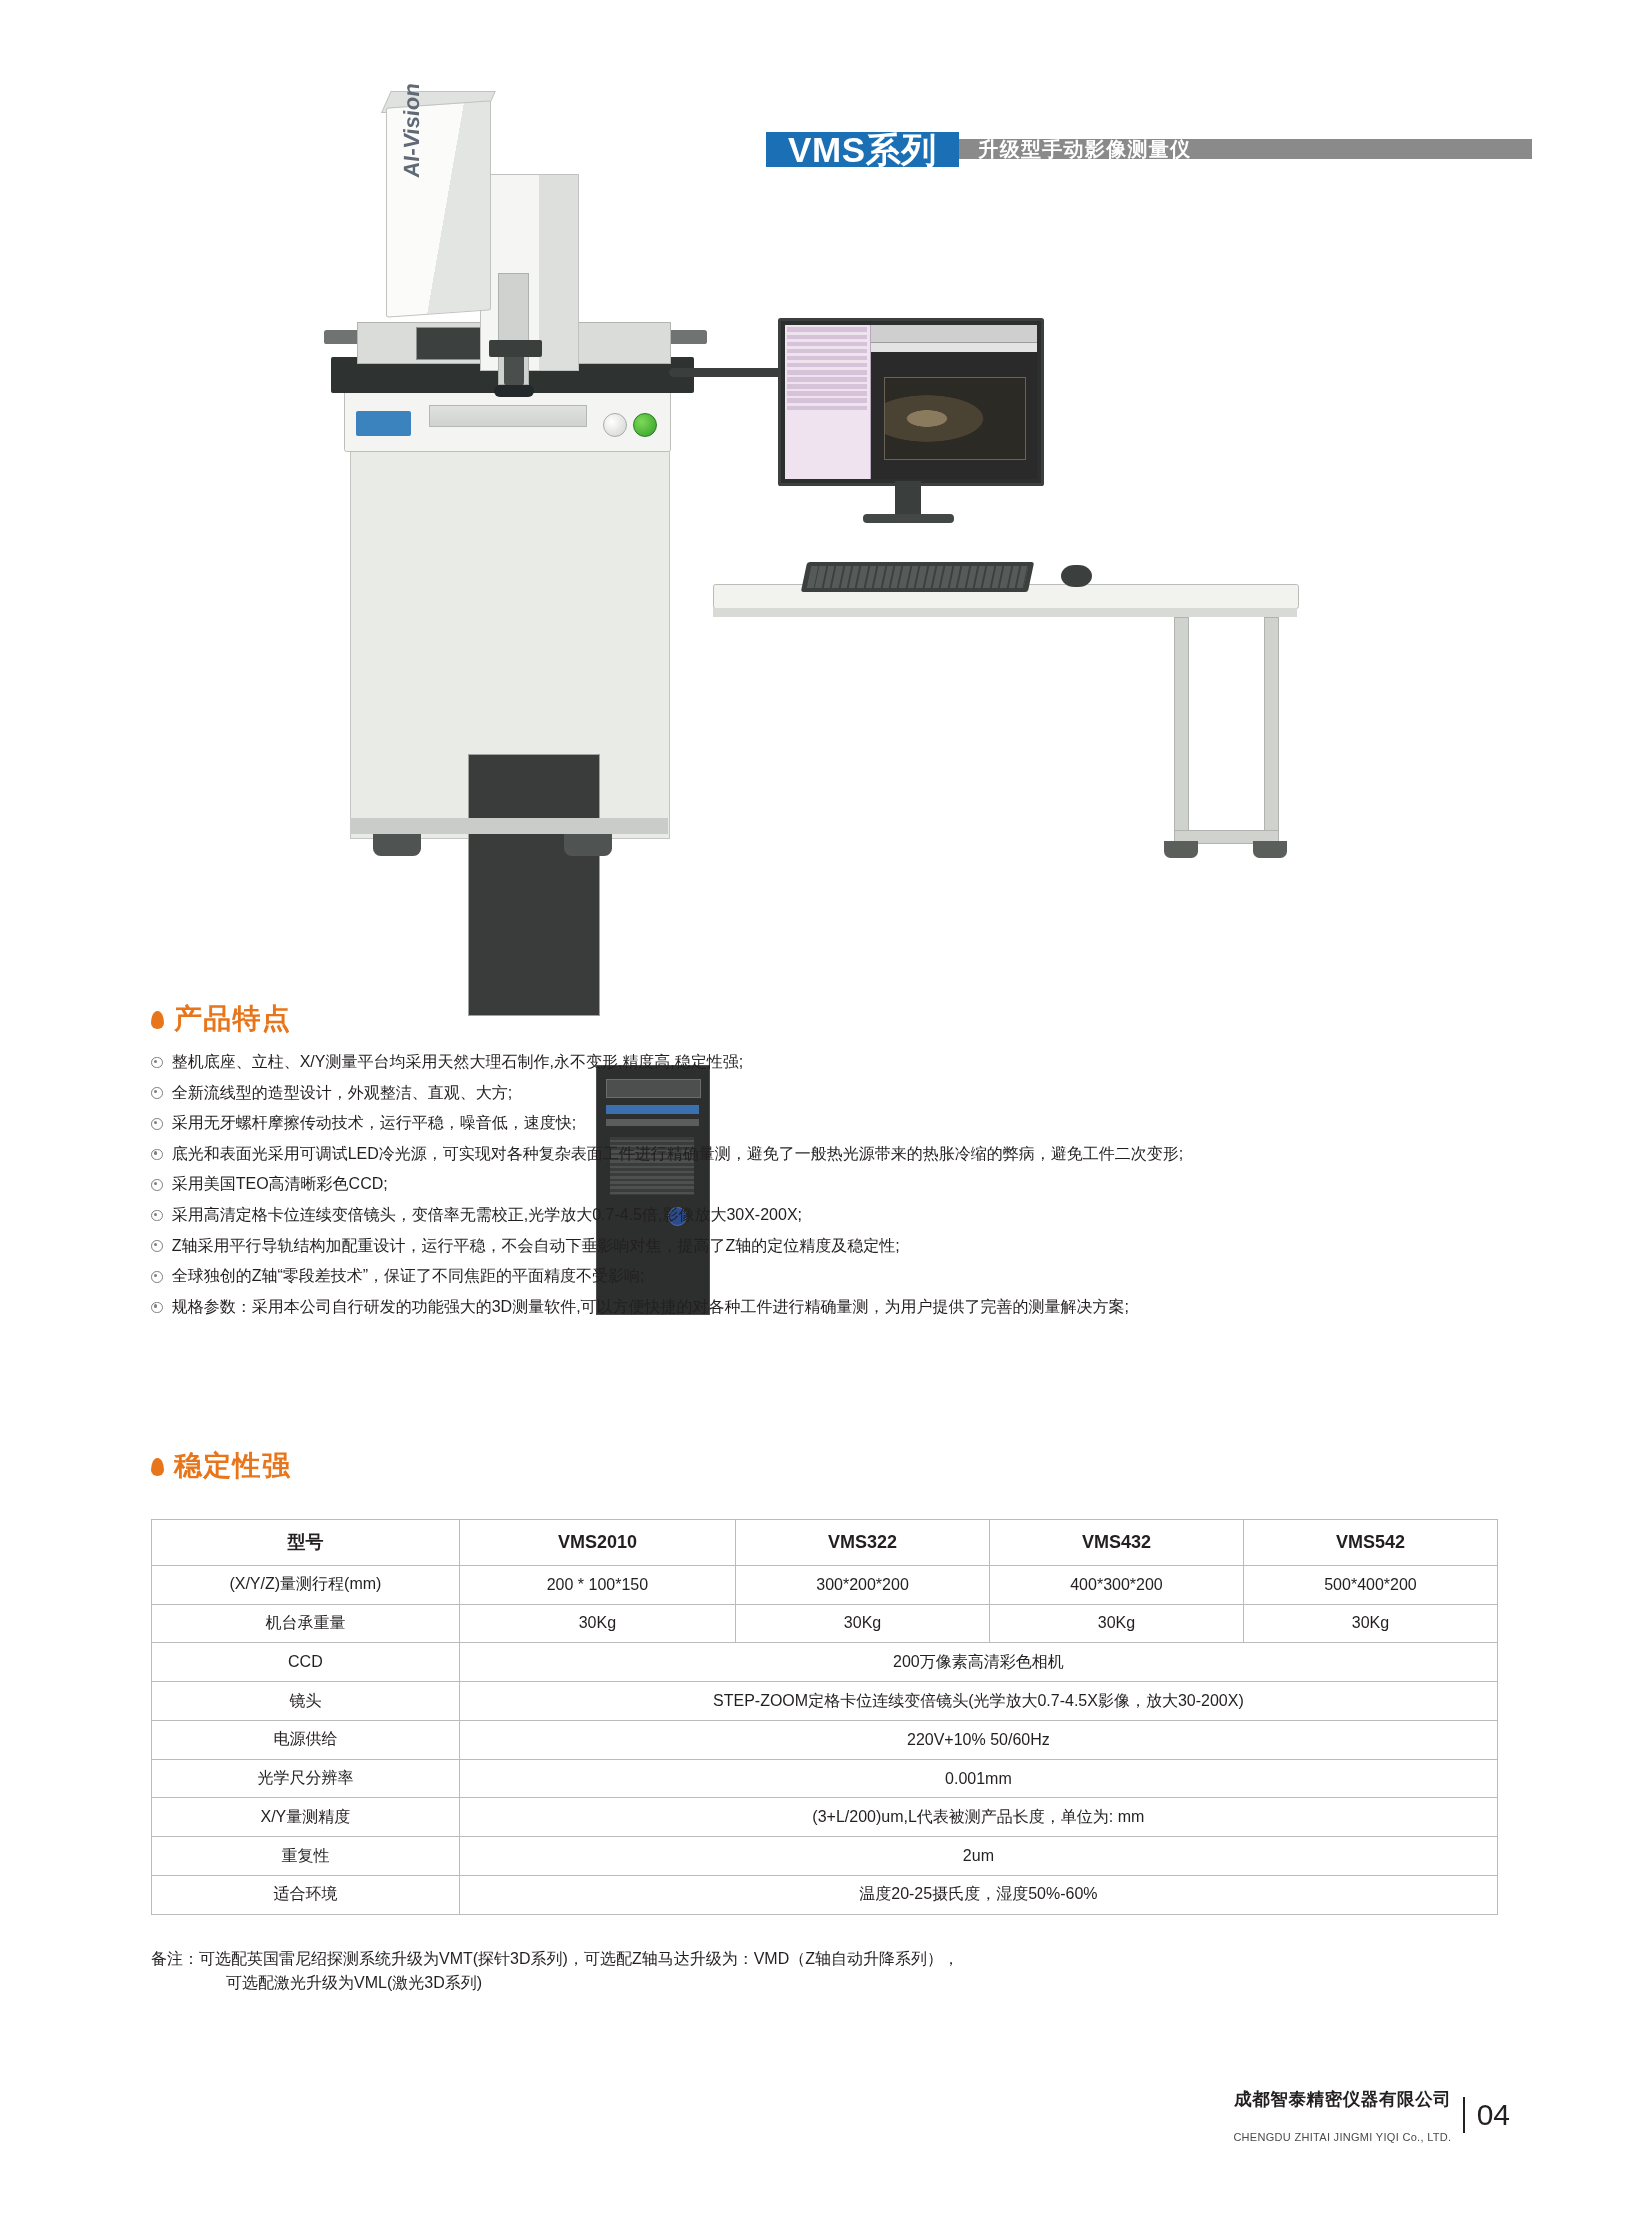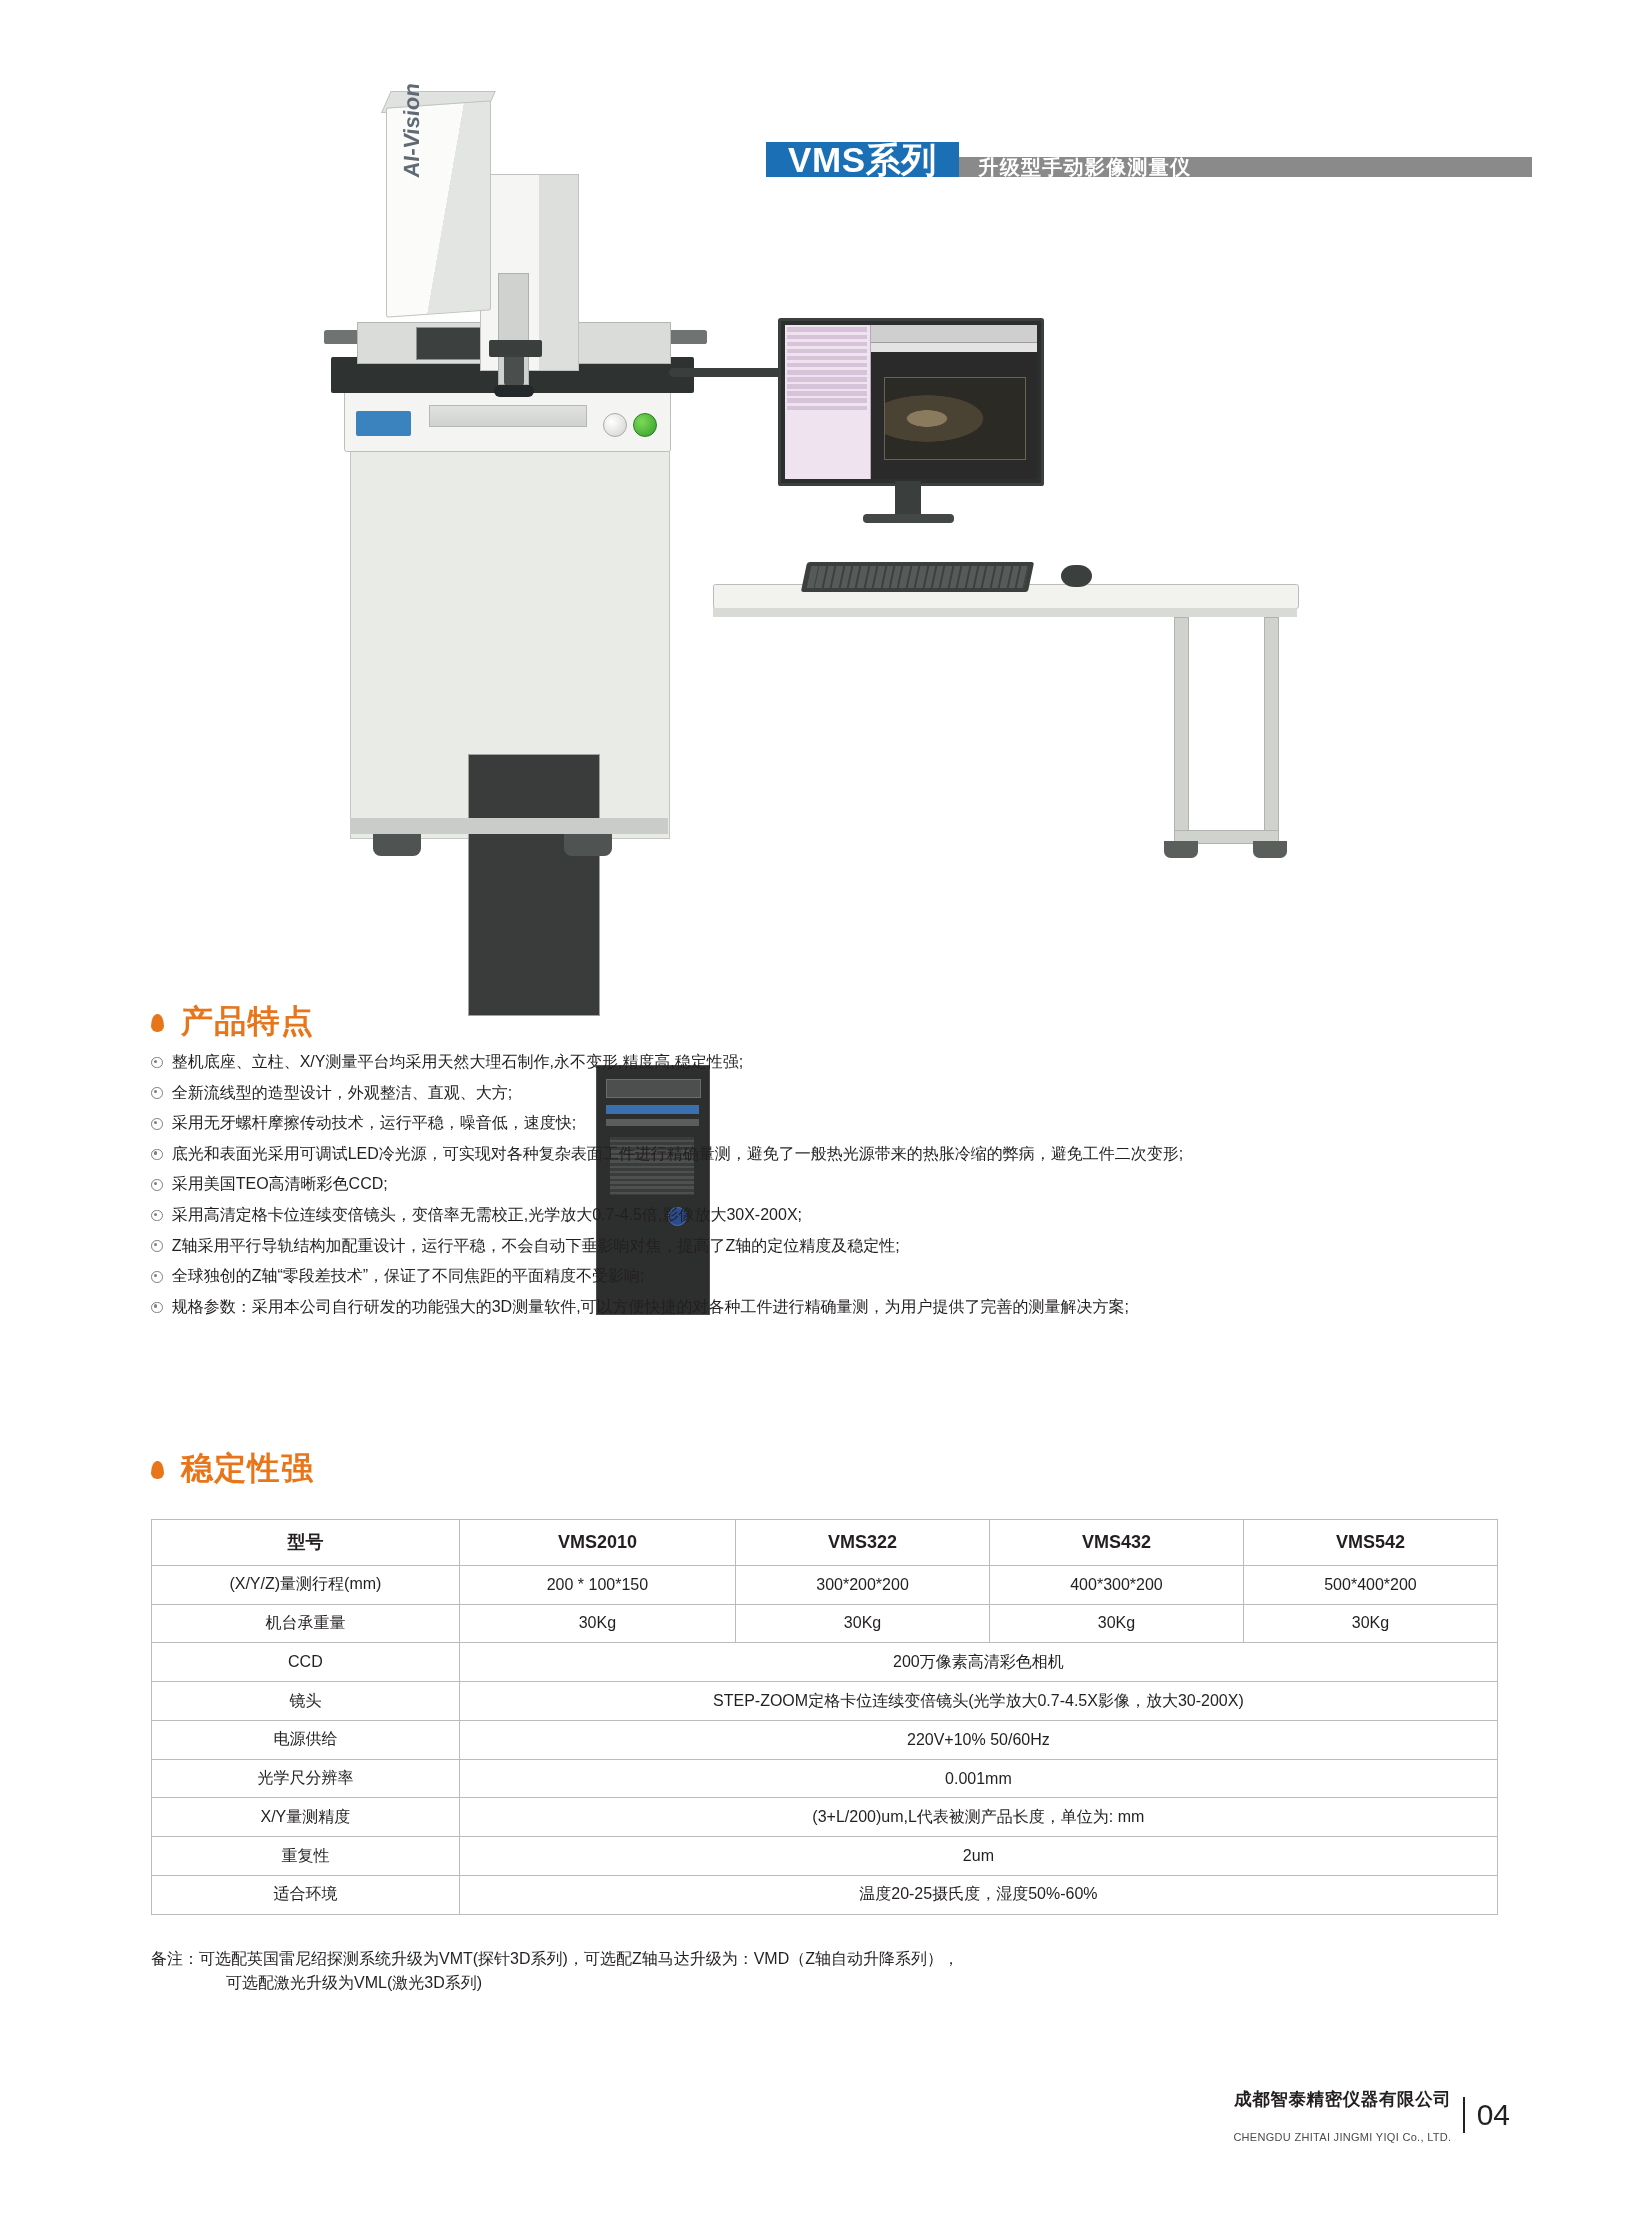--- a/index.html
+++ b/index.html
@@ -17,21 +17,21 @@
   }
 
   
   .header-banner {
     position: absolute;
     top: 121px;
     left: 766px;
     width: 766px;
     height: 56px;
     display: flex;
-    align-items: flex-end;
+    align-items: center;
   }
   .banner-blue {
     background: #1a6fb5;
     display: flex;
     align-items: center;
     justify-content: center;
     padding: 0 22px;
   }
   .banner-blue .series {
     color: #ffffff;
@@ -543,23 +543,23 @@
   }
 
   
   .section {
     position: absolute;
     left: 151px;
   }
   .sec-title {
     display: flex;
     align-items: center;
-    gap: 17px;
+    gap: 10px;
     color: #e8751a;
-    font-size: 32px;
+    font-size: 28px;
     font-weight: bold;
     letter-spacing: 1.3px;
   }
   .drop-icon {
     width: 13px;
     height: 18px;
     background: #e8751a;
     border-radius: 50% 50% 50% 50% / 70% 70% 34% 34%;
     transform: rotate(0deg);
     position: relative;

